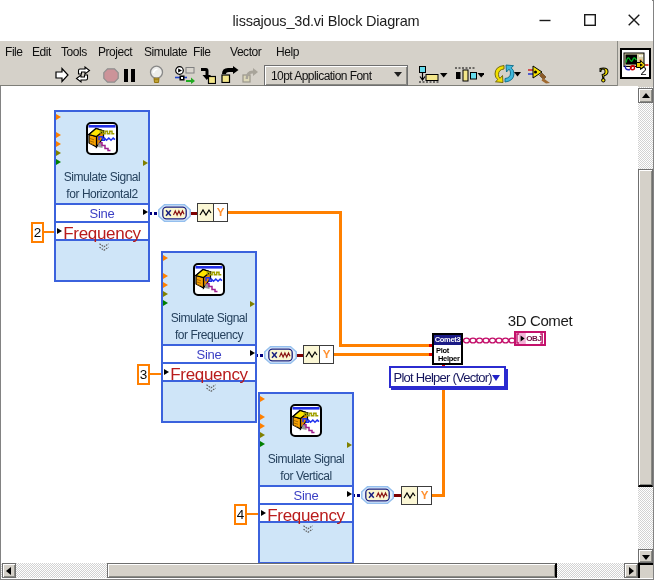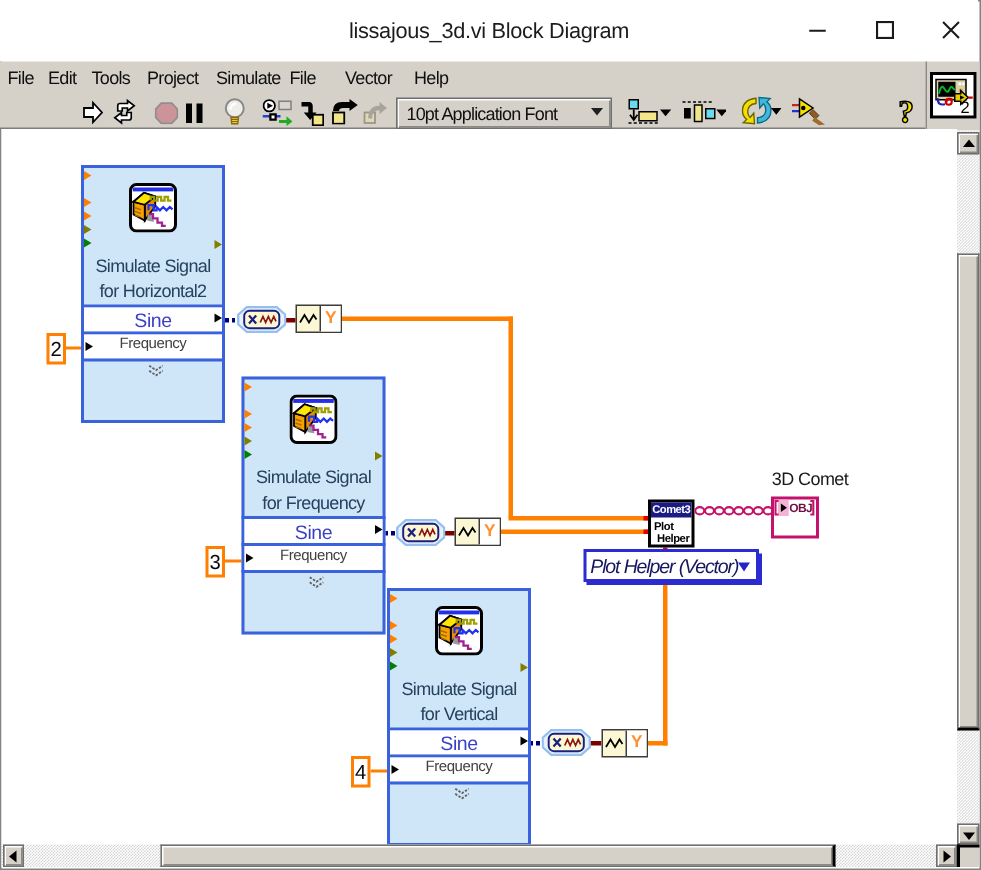--- a/index.html
+++ b/index.html
@@ -24,40 +24,40 @@
   .tri-up { width:0;height:0;border-left:4px solid transparent;border-right:4px solid transparent;border-bottom:5px solid #000; }
   .tri-dn { width:0;height:0;border-left:4px solid transparent;border-right:4px solid transparent;border-top:5px solid #000; }
   .tri-lf { width:0;height:0;border-top:4px solid transparent;border-bottom:4px solid transparent;border-right:5px solid #000; }
   .tri-rt { width:0;height:0;border-top:4px solid transparent;border-bottom:4px solid transparent;border-left:5px solid #000; }
   
   .blk { position:absolute; width:96px; height:172px; background:#cfe5f8; border:2px solid #3b62dd; }
   .blk .sep { position:absolute; left:-2px; width:96px; height:2px; background:#3b62dd; }
   .blk .wrow { position:absolute; left:0; width:92px; height:16px; background:#fff; }
   .blk .lbl { position:absolute; left:-2px; width:96px; text-align:center; font-size:12px; letter-spacing:-0.45px; color:#26425e; }
   .blk .sine { position:absolute; left:-2px; width:96px; text-align:center; font-size:13px; letter-spacing:-0.3px; color:#3b3fc4; }
-  .blk .freq { position:absolute; left:-2px; width:96px; text-align:center; font-size:10px; letter-spacing:-0.3px; color:#404040; }
+  .blk .freq { position:absolute; left:-2px; width:96px; text-align:center; font-size:17px; letter-spacing:-0.3px; color:#b91c1c; }
   .term { position:absolute; width:0; height:0; border-top:3.5px solid transparent; border-bottom:3.5px solid transparent; }
   .term.l { border-left-width:5.5px; border-left-style:solid; }
   
   .wire { position:absolute; background:#ff8000; }
   .rdot { position:absolute; width:2.5px; height:2.5px; background:#e00000; }
   
   .ynode { position:absolute; width:31px; height:19px; border:1px solid #3c3c3c; background:#fbf7d5; }
   .ynode .ry { position:absolute; right:0; top:0; width:14px; height:17px; background:#fff; border-left:1px solid #3c3c3c; color:#ff9030; font-size:11.5px; font-weight:bold; text-align:center; line-height:17px; }
   
   #comet3 { position:absolute; left:432px; top:333px; width:31px; height:32px; background:#fff; border:2px solid #000; }
   #comet3 .hdr { position:absolute; left:0; top:0; width:27px; height:9.5px; background:#1b1b86; color:#fff; font-size:7.5px; font-weight:bold; line-height:10px; text-align:center; letter-spacing:-0.35px; }
   #comet3 .b1 { position:absolute; left:2px; top:10.5px; font-size:7.5px; font-weight:bold; letter-spacing:-0.3px; color:#000; }
   #comet3 .b2 { position:absolute; left:4px; top:18.5px; font-size:7.5px; font-weight:bold; letter-spacing:-0.3px; color:#000; }
   
-  #obj { position:absolute; left:514px; top:331px; width:32px; height:28px; background:#fff; border:2px solid #c4116b; }
-  #objlbl { position:absolute; left:490px; top:312px; width:100px; text-align:center; font-size:12px; letter-spacing:-0.4px; color:#1a1a1a; }
+  #obj { position:absolute; left:514px; top:331px; width:32px; height:15px; background:#fff; border:2px solid #c4116b; }
+  #objlbl { position:absolute; left:490px; top:312px; width:100px; text-align:center; font-size:15px; letter-spacing:-0.4px; color:#1a1a1a; }
   
   #ringsh { position:absolute; left:391px; top:369px; width:117px; height:21px; border:2px solid #2b2bd0; background:#fff; }
-  #ring { position:absolute; left:389px; top:366px; width:117px; height:22px; border:2px solid #2b2bd0; background:#fff;font-style:italic; }
+  #ring { position:absolute; left:389px; top:366px; width:117px; height:22px; border:2px solid #2b2bd0; background:#fff; }
   #ring .t { position:absolute; left:2.5px; top:2px; font-size:13px; letter-spacing:-0.75px; white-space:nowrap; color:#16165e; }
   #ring .v { position:absolute; left:101px; top:7px; width:0; height:0; border-left:4.5px solid transparent; border-right:4.5px solid transparent; border-top:6px solid #2323c8; }
   
   .konst { position:absolute; width:13px; height:21px; border:2px solid #ff7f00; background:#fff; color:#0a0a0a; font-size:13.5px; text-align:center; line-height:17px; }
 </style>
 </head>
 <body>
 <div id="win"></div>
 <div id="titlebar">
   <div id="title">lissajous_3d.vi Block Diagram</div>

